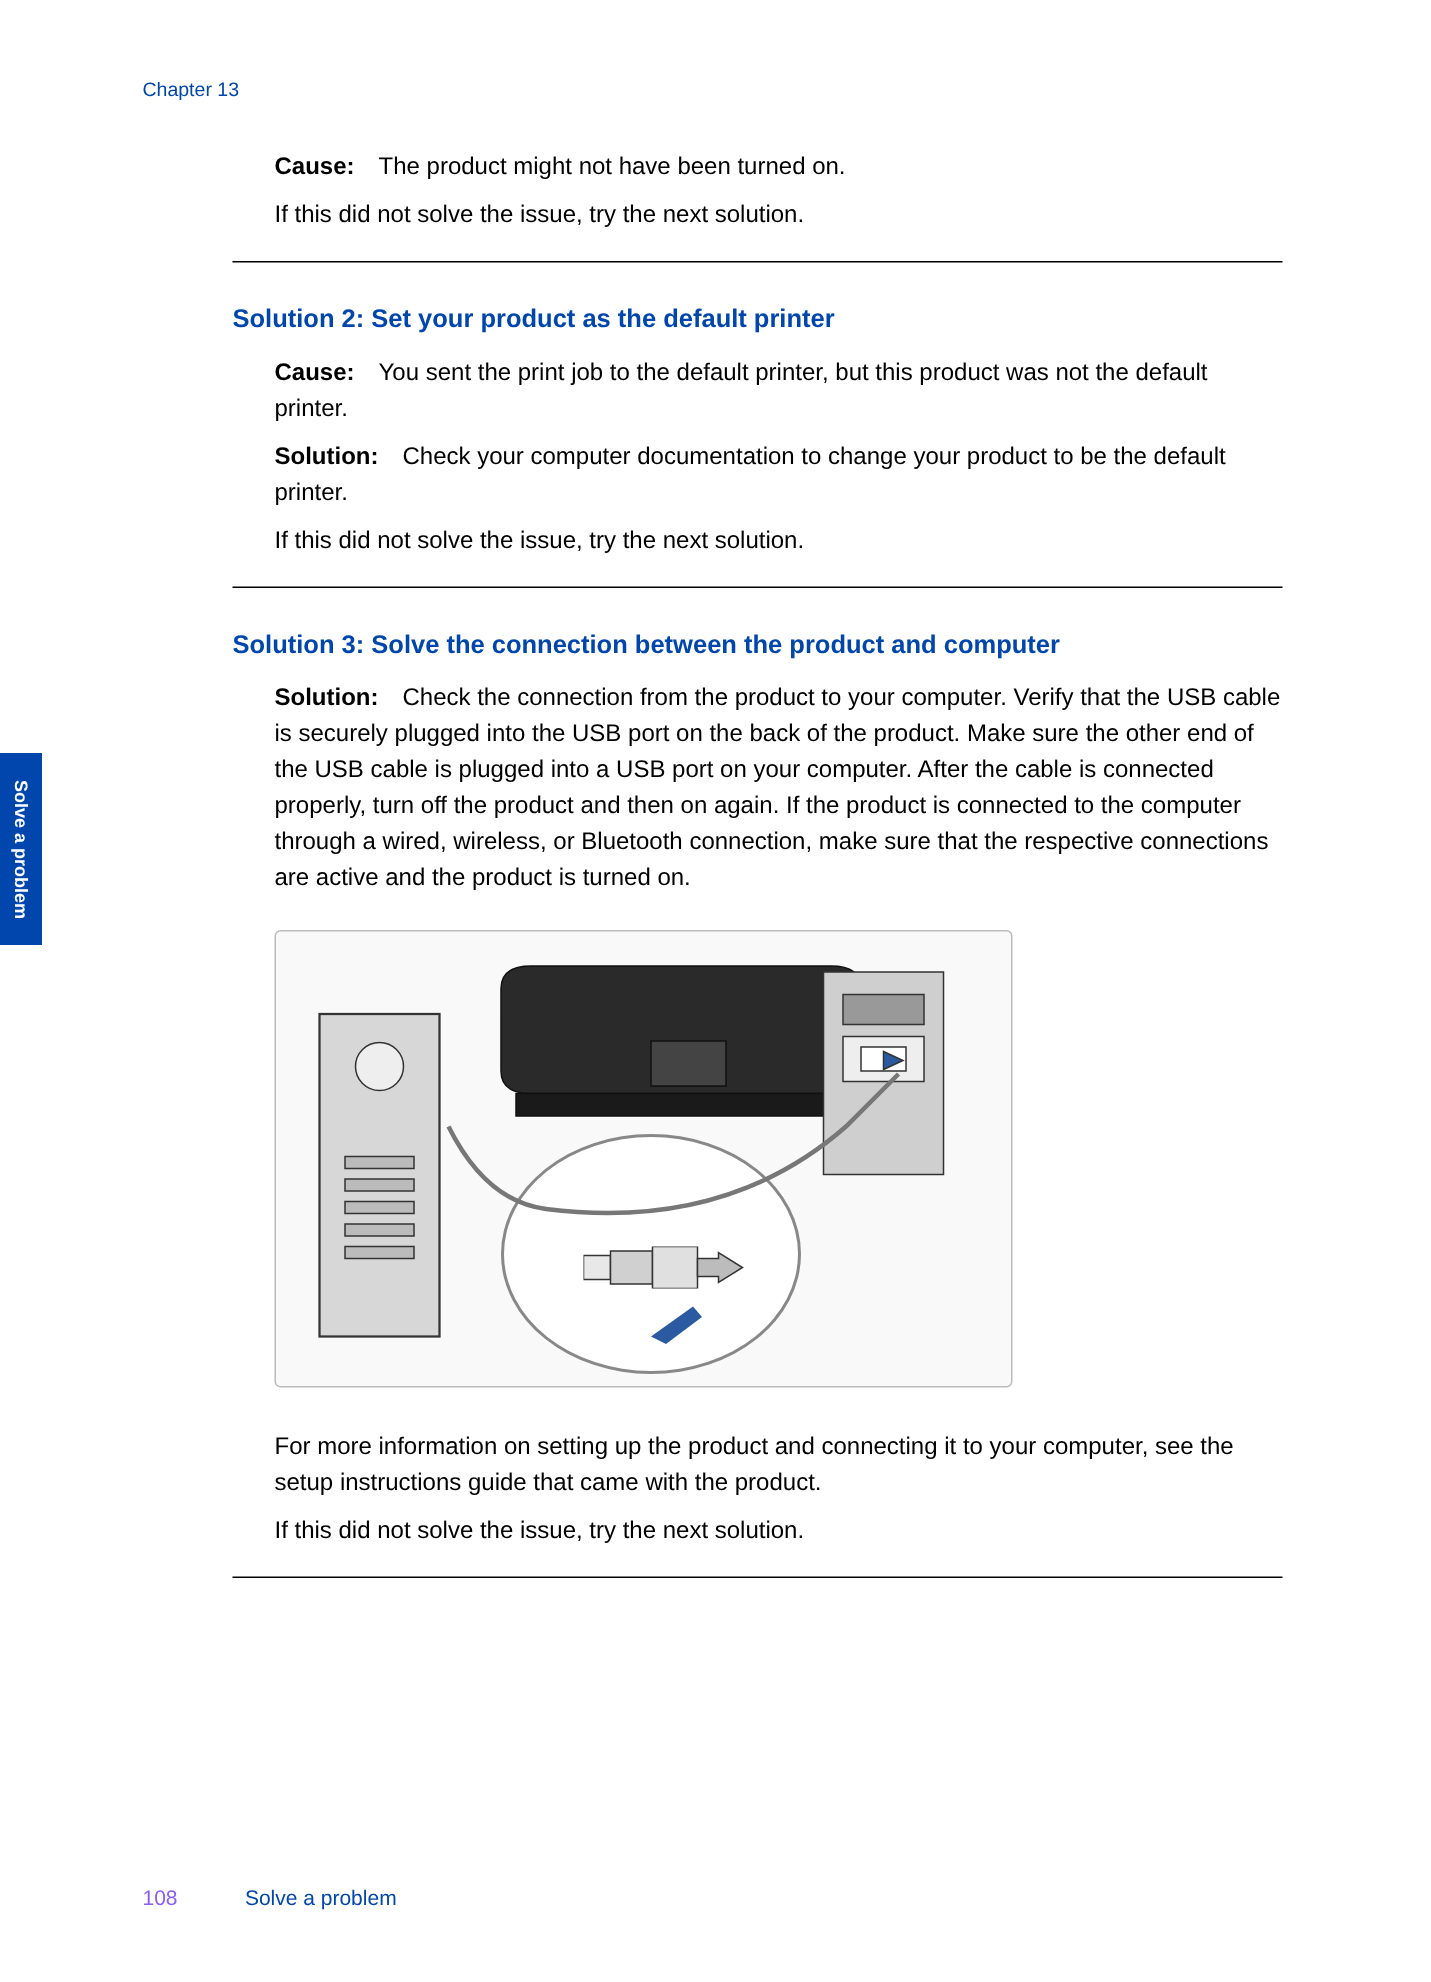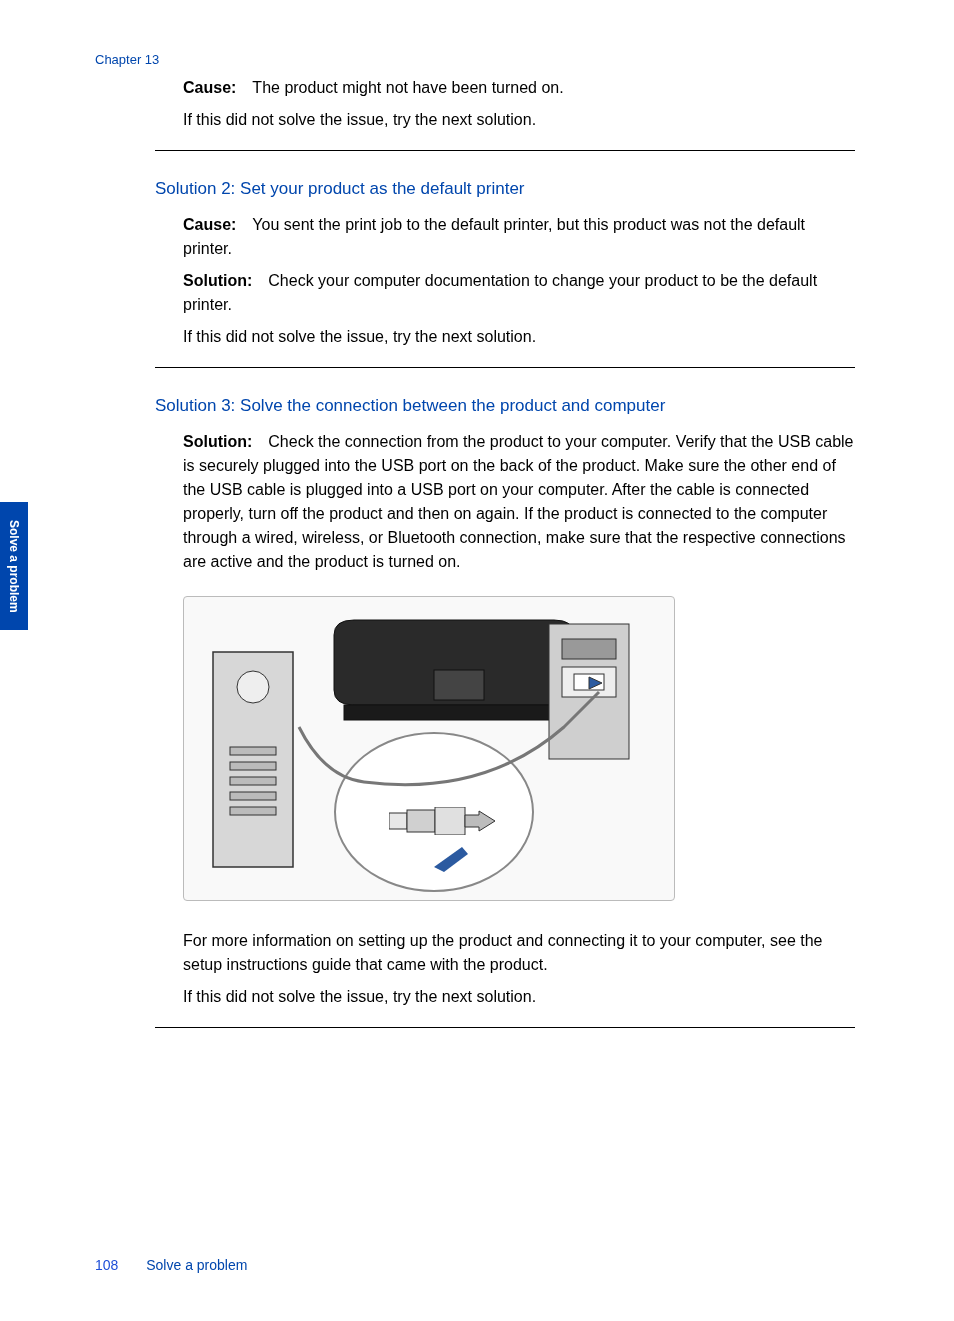--- a/index.html
+++ b/index.html
@@ -13,21 +13,21 @@
     }
     .chapter-header {
       position: absolute;
       top: 52px;
       left: 95px;
       font-size: 13px;
       color: #0046ad;
     }
     .content {
       position: absolute;
-      top: 76px;
+      top: 100px;
       left: 155px;
       width: 700px;
     }
     .inner {
       padding-left: 28px;
     }
     .para {
       font-size: 16px;
       line-height: 1.5;
       margin-bottom: 8px;
@@ -39,21 +39,21 @@
     .para .after-label {
       margin-left: 16px;
     }
     .divider {
       border: none;
       border-top: 1px solid #000;
       margin: 18px 0 28px 0;
     }
     .solution-heading {
       font-size: 17px;
-      font-weight: normal;
+      font-weight: bold;
       color: #0046ad;
       margin-bottom: 14px;
     }
     .side-tab {
       position: absolute;
       left: 0;
       top: 502px;
       width: 28px;
       height: 128px;
       background: #0046ad;
@@ -82,21 +82,21 @@
       justify-content: center;
       position: relative;
       overflow: hidden;
     }
     .footer {
       position: absolute;
       bottom: 48px;
       left: 95px;
       font-size: 14px;
     }
-    .footer .page-num { color: #1d4ed8; margin-right: 24px; }
+    .footer .page-num { color: #8b5cf6; margin-right: 41px; }
     .footer .footer-title { color: #0046ad; }
     
     .pc-tower {
       position: absolute;
       left: 24px; top: 50px;
       width: 90px; height: 225px;
       fill: #d7d7d7; stroke: #333;
     }
     .monitor {
       position: absolute;

